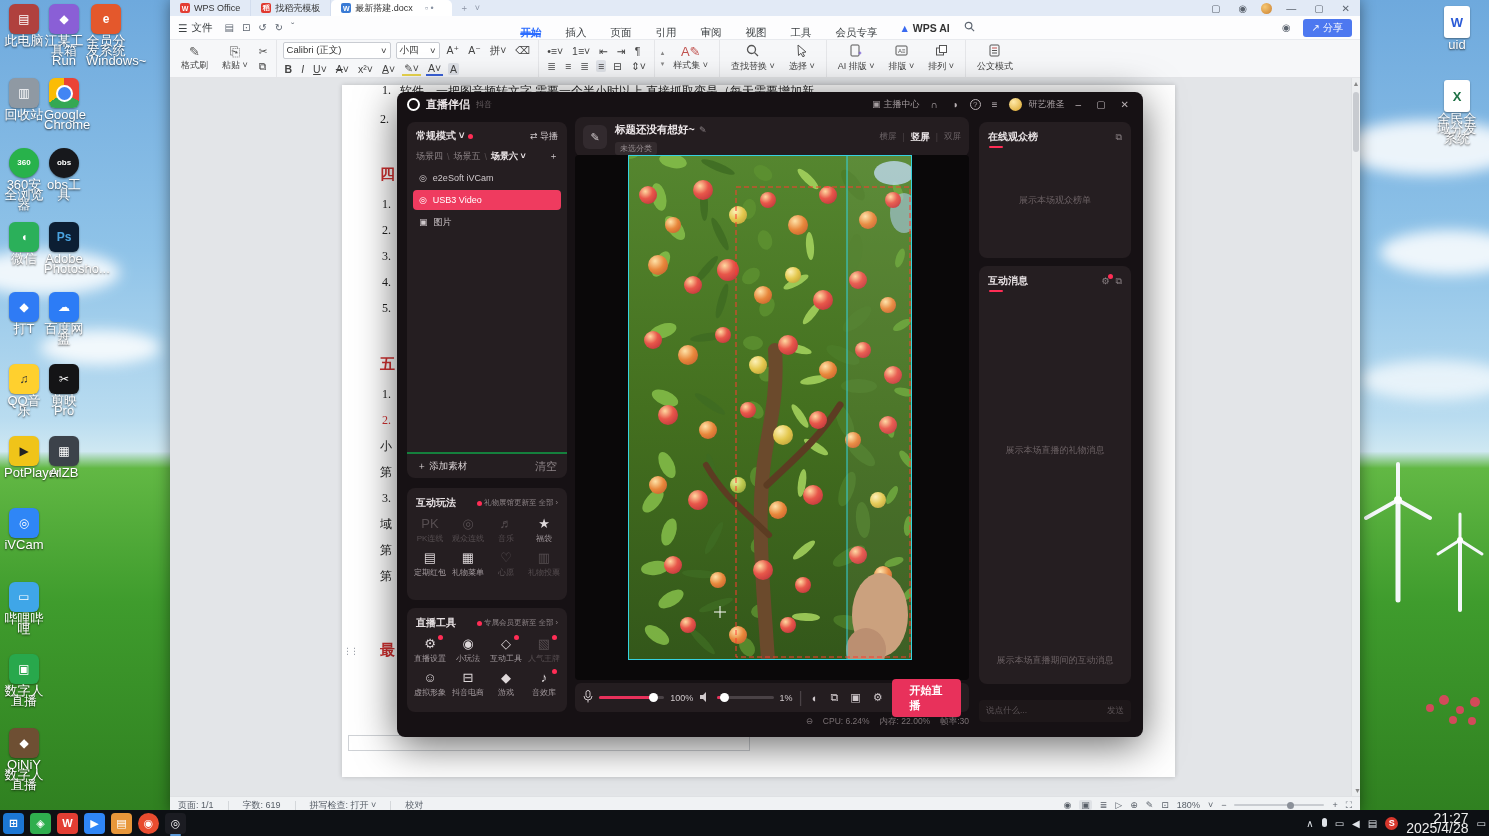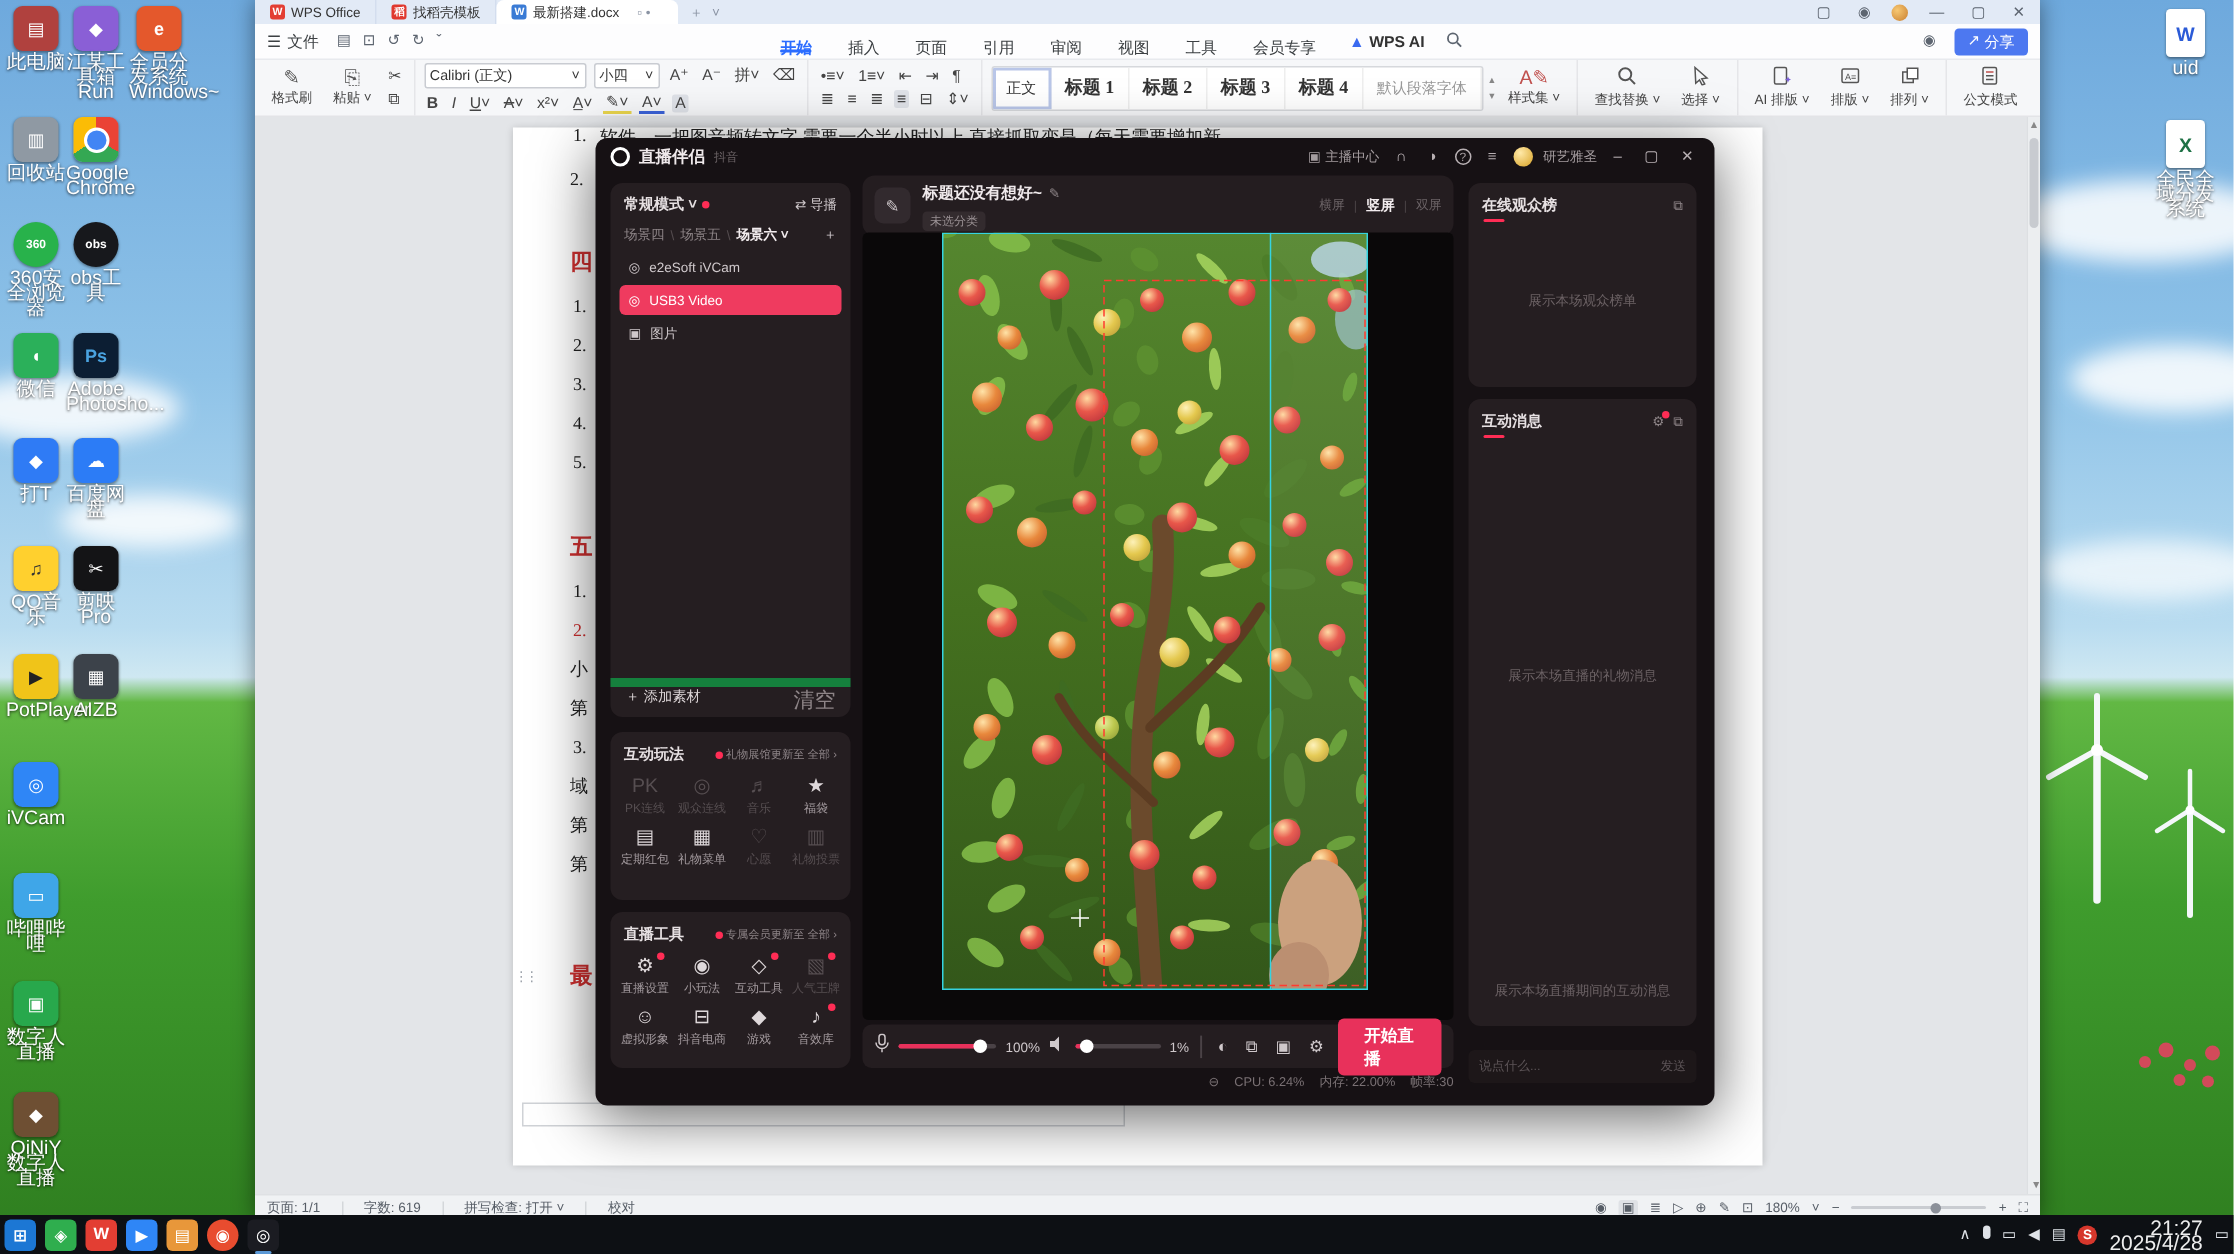--- a/index.html
+++ b/index.html
@@ -69,21 +69,21 @@
   .qmark{width:11px;height:11px;border:1px solid #b8b0b3;border-radius:50%;font-size:8px;display:inline-flex;align-items:center;justify-content:center}
   .gold{width:13px;height:13px;border-radius:50%;background:radial-gradient(circle at 35% 30%,#ffe9a8,#d8a225)}
   .card{position:absolute;background:#251e21;border-radius:8px}
   
   .lp-row{display:flex;align-items:center;padding:7px 9px 4px;font-size:10px;color:#e6e0e2;font-weight:bold;gap:3px}
   .reddot{width:5px;height:5px;border-radius:50%;background:#ff2d55;display:inline-block;vertical-align:top}
   .scene-row{display:flex;align-items:center;gap:4px;padding:3px 9px;font-size:9px;color:#8d8487}
   .scene.active{color:#f2ecee;font-weight:bold}
   .srcitem{display:flex;align-items:center;gap:6px;height:20px;margin:2px 6px;border-radius:4px;padding:0 6px;font-size:9px;color:#cfc8cb;cursor:pointer}
   .srcitem.sel{background:#ef3b5f;color:#fff}
-  .addrow{position:absolute;left:0;right:0;bottom:0;height:26px;border-top:6px solid #15803d;display:flex;align-items:flex-start;padding:0 10px;font-size:9.5px;color:#ddd6d8;cursor:pointer}
+  .addrow{position:absolute;left:0;right:0;bottom:0;height:26px;border-top:2px solid #15803d;display:flex;align-items:center;padding:0 10px;font-size:9.5px;color:#ddd6d8;cursor:pointer}
   .sec-head{display:flex;align-items:center;padding:8px 9px 4px;gap:4px}
   .sec-title{font-size:10px;font-weight:bold;color:#e6e0e2}
   .sec-note{margin-left:auto;font-size:7.5px;color:#8d8487;display:flex;align-items:center;gap:2px}
   .grid{display:grid;grid-template-columns:repeat(4,1fr);row-gap:6px;padding:2px 4px}
   .gitem{display:flex;flex-direction:column;align-items:center;gap:2px;cursor:pointer;position:relative}
   .gitem .gg{font-size:13px;line-height:15px;color:#ded8da;font-style:normal}
   .gitem .gl{font-size:8px;color:#a39a9e;white-space:nowrap}
   .gitem.dim .gg,.gitem.dim .gl{color:#564e51}
   .gdot{position:absolute;top:-1px;right:6px;width:5px;height:5px;border-radius:50%;background:#ff2d55}
   
@@ -412,28 +412,20 @@
           <span class="gbtn">≣</span>
           <span class="gbtn">≡</span>
           <span class="gbtn">≣</span>
           <span class="gbtn" style="background:#dfe2e8;border-radius:2px">≡</span>
           <span class="gbtn">⊟</span>
           <span class="gbtn">⇕˅</span>
         </div>
       </div>
     </div>
     <div class="tgroup">
-      <div class="stylebox" id="style-gallery">
-          <span class="spill sel">正文</span>
-          <span class="spill h1">标题 1</span>
-          <span class="spill h1">标题 2</span>
-          <span class="spill h1">标题 3</span>
-          <span class="spill h1">标题 4</span>
-          <span class="spill dim">默认段落字体</span>
-        </div>
       <div class="col2" style="color:#888;font-size:7px">
         <span>▴</span>
         <span>▾</span>
       </div>
       <div class="vbtn">
           <span class="gi" style="color:#c0504d">A✎</span>
           <span><span>样式集</span> ˅</span>
         </div>
     </div>
     <div class="tgroup">
@@ -591,21 +583,21 @@
           <span>◎</span>
           <span>USB3 Video</span>
         </div>
         <div class="srcitem">
           <span>▣</span>
           <span>图片</span>
         </div>
       </div>
     <div class="addrow">
       <span>＋ <span>添加素材</span></span>
-      <span style="margin-left:auto;color:#8d8487;font-size:14px">清空</span>
+      <span style="margin-left:auto;color:#8d8487;font-size:11px">清空</span>
     </div>
   </div>
   <div class="card" style="left:10px;top:396px;width:160px;height:112px" id="sec0">
       <div class="sec-head">
         <span class="sec-title">互动玩法</span>
         <span class="sec-note">
           <span class="reddot"></span>
           <span>礼物展馆更新至</span>
           <span>全部 ›</span>
         </span>

